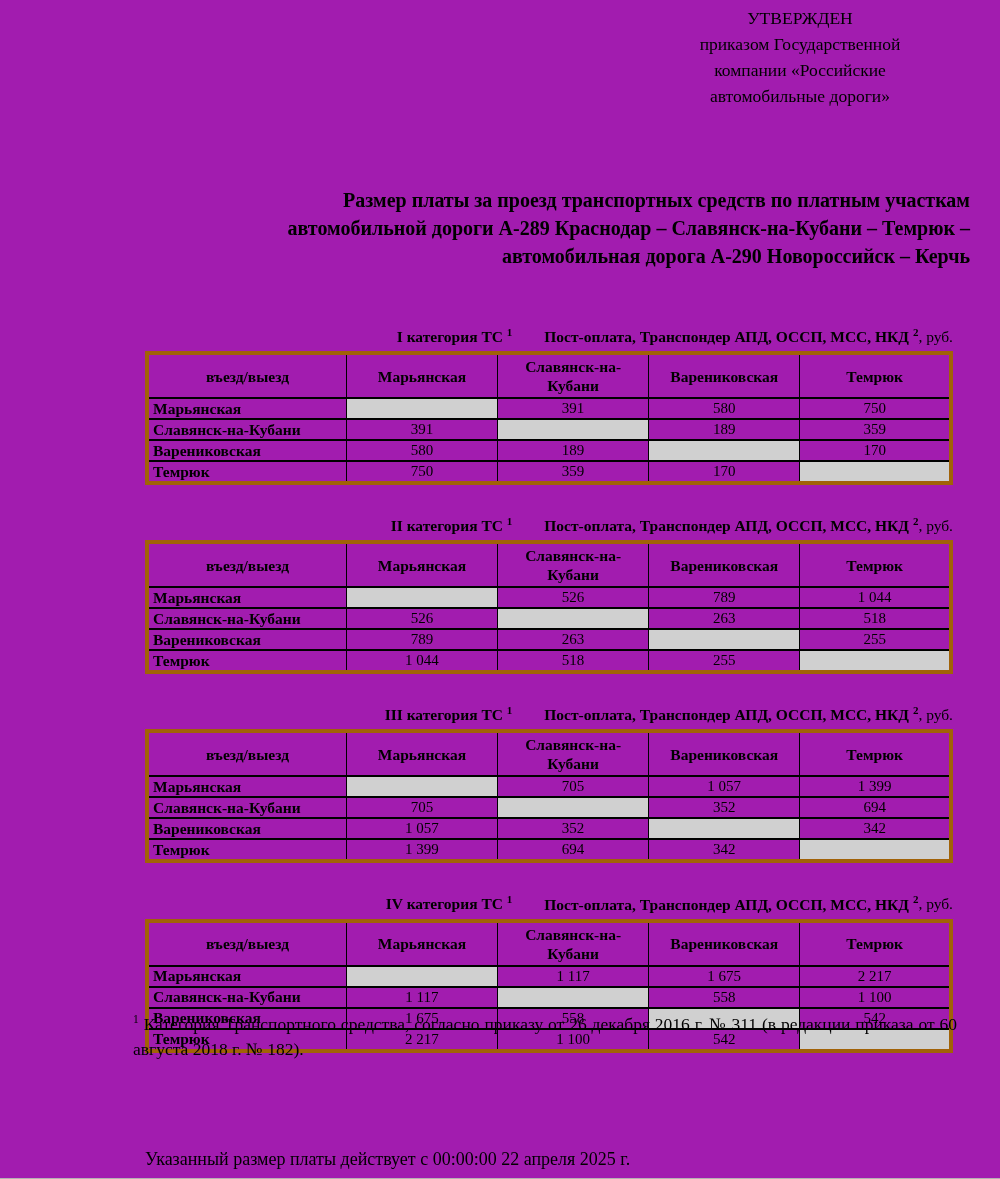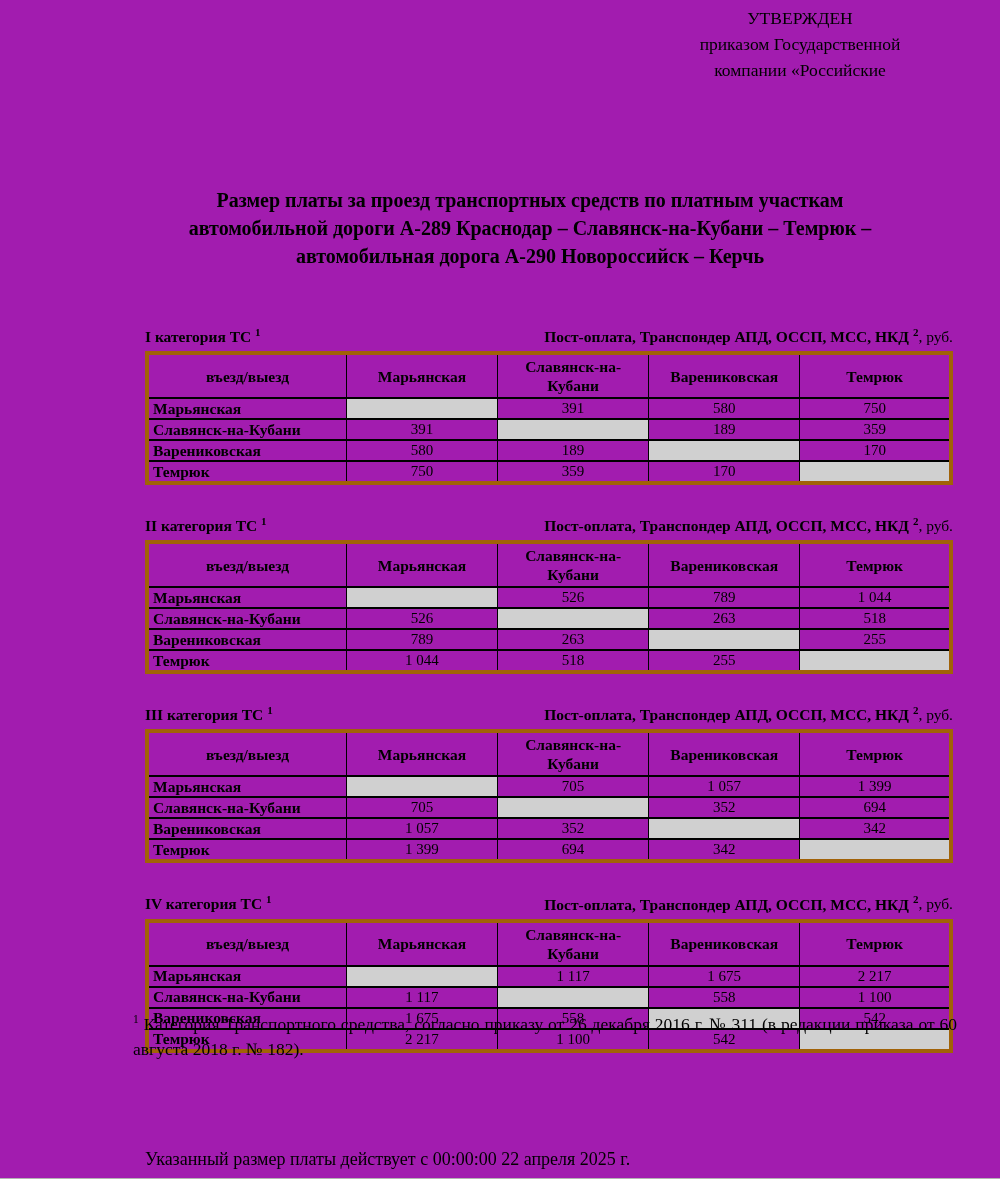--- a/index.html
+++ b/index.html
@@ -13,28 +13,28 @@
     background: #a21caf; overflow: hidden;
   }
   
   .approval {
     position: absolute; top: 5px; left: 630px; width: 340px;
     text-align: center; font-size: 17.5px; line-height: 26px;
   }
   
   .doc-title {
     position: absolute; top: 186px; left: 90px; width: 880px;
-    text-align: center; font-weight: bold; font-size: 20px; line-height: 28px;
+    text-align: right; font-weight: bold; font-size: 20px; line-height: 28px;
     margin: 0;
   }
   
   .tables-area { position: absolute; top: 323px; left: 145px; width: 808px; }
   .table-block { margin-bottom: 27px; }
   .caption-row {
-    display: flex; justify-content: space-between; align-items: flex-end;
+    display: flex; justify-content: flex-end; align-items: flex-end;
     font-size: 15.5px; margin-bottom: 5px; line-height: 19px;
   }
   .cap-left  { font-weight: bold; white-space: nowrap; }
   .cap-right { white-space: nowrap; }
   .pay-bold  { font-weight: bold; margin-left: 32px; }
   .pay-suffix { font-weight: normal; }
   sup.small { font-size: 11px; font-weight: bold; }
   
   table.toll-table {
     width: 100%; border-collapse: collapse; table-layout: fixed;
@@ -76,20 +76,21 @@
 </style>
 </head>
 <body>
 
 <div class="page">
 
   <div class="approval">
     <div>УТВЕРЖДЕН</div>
     <div>приказом Государственной</div>
     <div>компании «Российские</div>
+    <div>автомобильные дороги»</div>
   </div>
 
   <h1 class="doc-title">
     <div>Размер платы за проезд транспортных средств по платным участкам</div>
     <div>автомобильной дороги А-289 Краснодар – Славянск-на-Кубани – Темрюк –</div>
     <div>автомобильная дорога А-290 Новороссийск – Керчь</div>
   </h1>
 
   <div class="tables-area">
   <section class="table-block">

